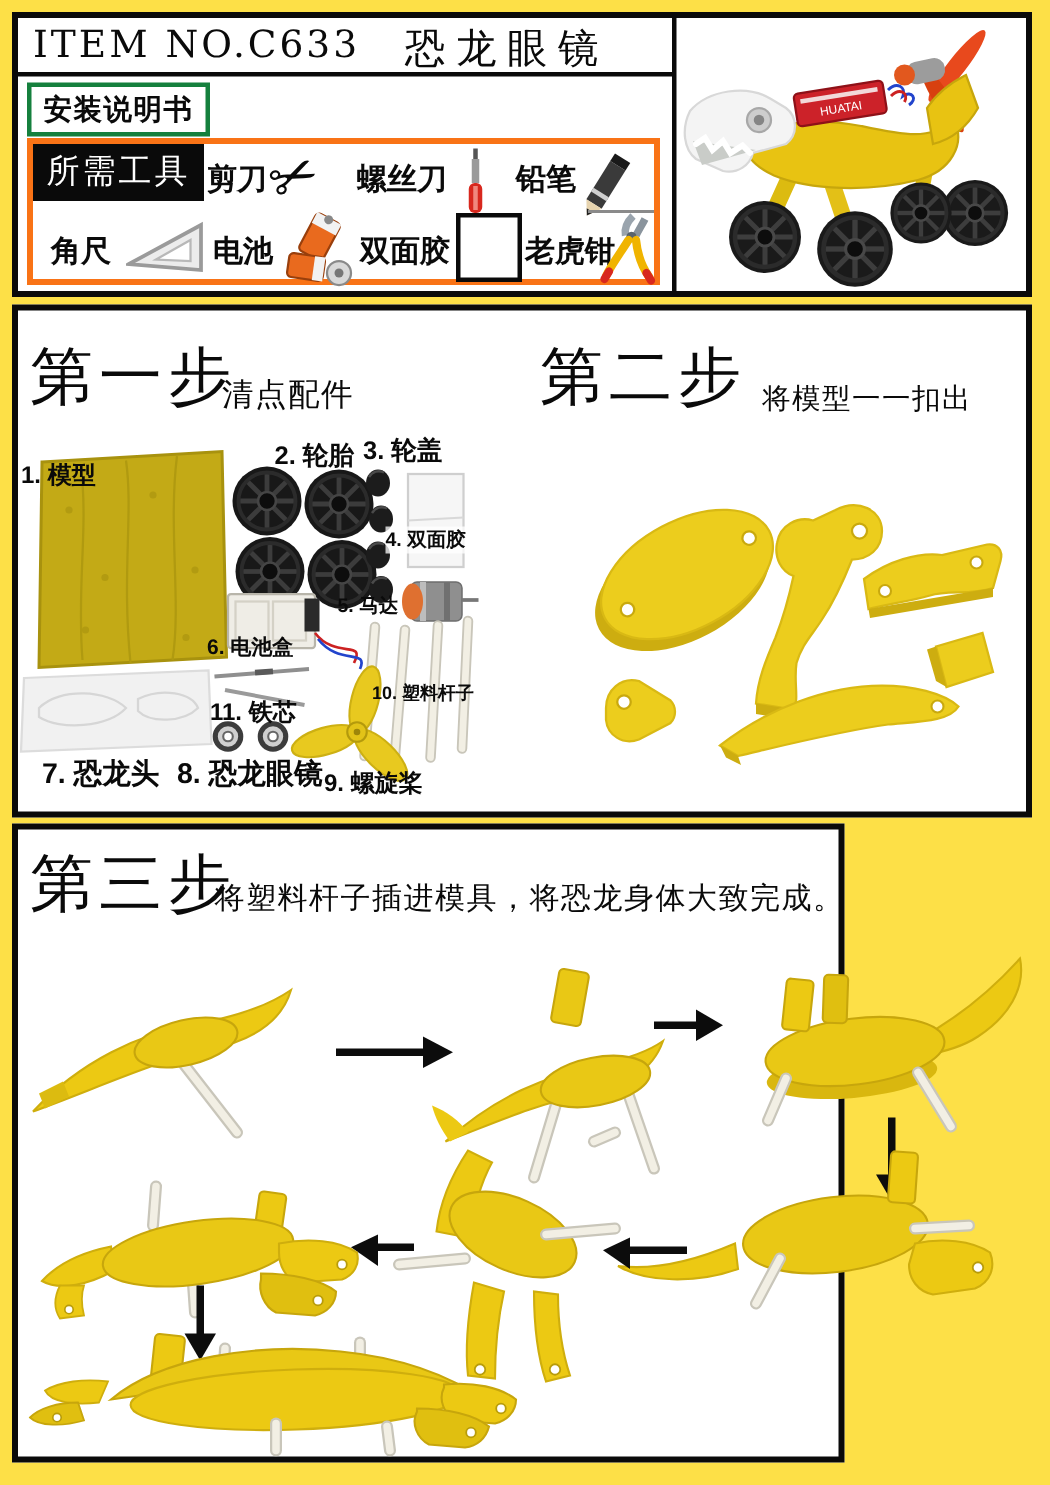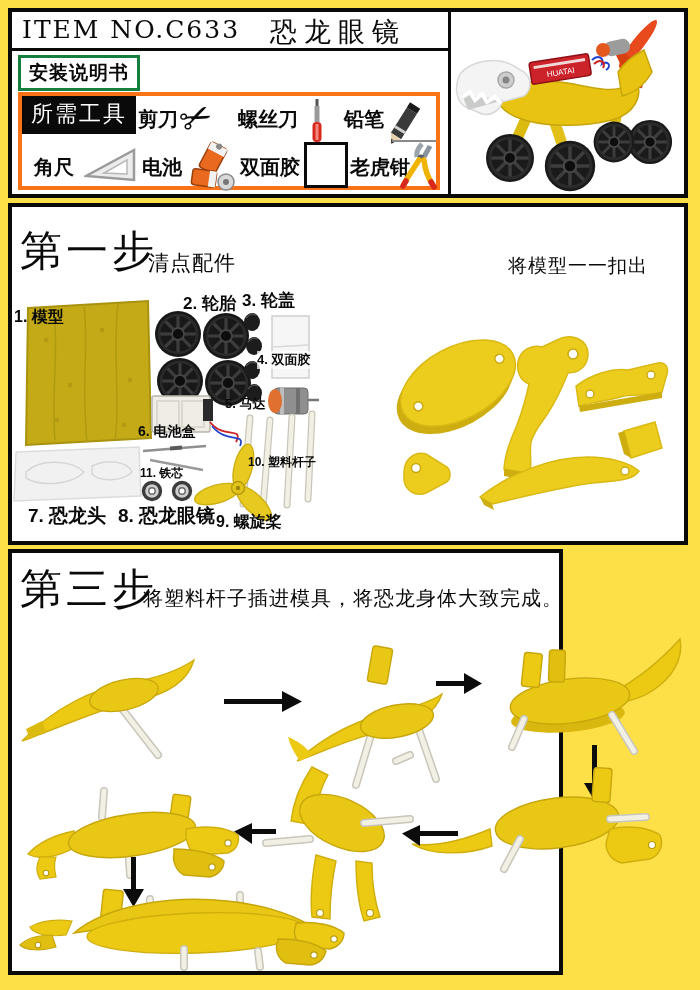--- a/index.html
+++ b/index.html
@@ -148,20 +148,21 @@
       <use href="#pw" transform="translate(58,144)"></use>
       <use href="#pw" transform="translate(118,152) scale(1.05)"></use>
       <use href="#pw" transform="translate(162,128) scale(0.85)"></use>
     </svg>
   </div>
 
   <div class="sec" style="left:8px;top:203px;width:680px;height:342px;">
 
     <div class="abs steptitle cn" style="left:8px;top:16px;">第一步</div>
     <div class="abs stepsub cn" style="left:136px;top:42px;font-size:21px;">清点配件</div>
+    <div class="abs steptitle cn" style="left:348px;top:16px;">第二步</div>
     <div class="abs stepsub cn" style="left:476px;top:46px;font-size:19px;margin-left:20px;">将模型一一扣出</div>
 
     <svg class="abs" style="left:0px;top:83px;" width="345" height="250" viewBox="0 0 345 250">
       <defs>
         <g id="w1">
           <circle r="23" fill="#181818"></circle>
           <g stroke="#3c3c3c" stroke-width="3.2">
             <line x1="0" y1="-6" x2="0" y2="-19"></line>
               <line x1="0" y1="6" x2="0" y2="19"></line>
             <line x1="-6" y1="0" x2="-19" y2="0"></line>
@@ -275,21 +276,21 @@
     <div class="abs partlabel cn" style="left:2px;top:100px;font-size:16px;">1. 模型</div>
     <div class="abs partlabel cn" style="left:171px;top:85px;font-size:17px;">2. 轮胎</div>
     <div class="abs partlabel cn" style="left:230px;top:82px;font-size:17px;">3. 轮盖</div>
     <div class="abs partlabel cn" style="left:245px;top:144px;font-size:13px;background:rgba(255,255,255,.75);">4. 双面胶</div>
     <div class="abs partlabel cn" style="left:213px;top:188px;font-size:13px;">5. 马达</div>
     <div class="abs partlabel cn" style="left:126px;top:216px;font-size:14px;">6. 电池盒</div>
     <div class="abs partlabel cn" style="left:16px;top:296px;font-size:19px;">7. 恐龙头</div>
     <div class="abs partlabel cn" style="left:106px;top:296px;font-size:19px;">8. 恐龙眼镜</div>
     <div class="abs partlabel cn" style="left:204px;top:305px;font-size:16px;">9. 螺旋桨</div>
     <div class="abs partlabel cn" style="left:236px;top:199px;font-size:12px;margin-top:48px;">10. 塑料杆子</div>
-    <div class="abs partlabel cn" style="left:128px;top:258px;font-size:12px;">11. 铁芯</div>
+    <div class="abs partlabel cn" style="left:128px;top:258px;font-size:16px;">11. 铁芯</div>
 
     <svg class="abs" style="left:380px;top:93px;" width="295" height="238" viewBox="0 0 295 238">
       <g>
         <ellipse cx="63" cy="90" rx="63" ry="37" transform="rotate(-28 63 90)" fill="#cdad10"></ellipse>
         <g transform="translate(66,83) rotate(-28)">
           <ellipse rx="62" ry="36" fill="#eccd1d" stroke="#d9b914" stroke-width="1.5"></ellipse>
           <circle cx="-46" cy="2" r="4.5" fill="#ffffff" stroke="#c9a90e" stroke-width="1.5"></circle>
           <circle cx="48" cy="-2" r="4.5" fill="#ffffff" stroke="#c9a90e" stroke-width="1.5"></circle>
         </g>
       </g>

